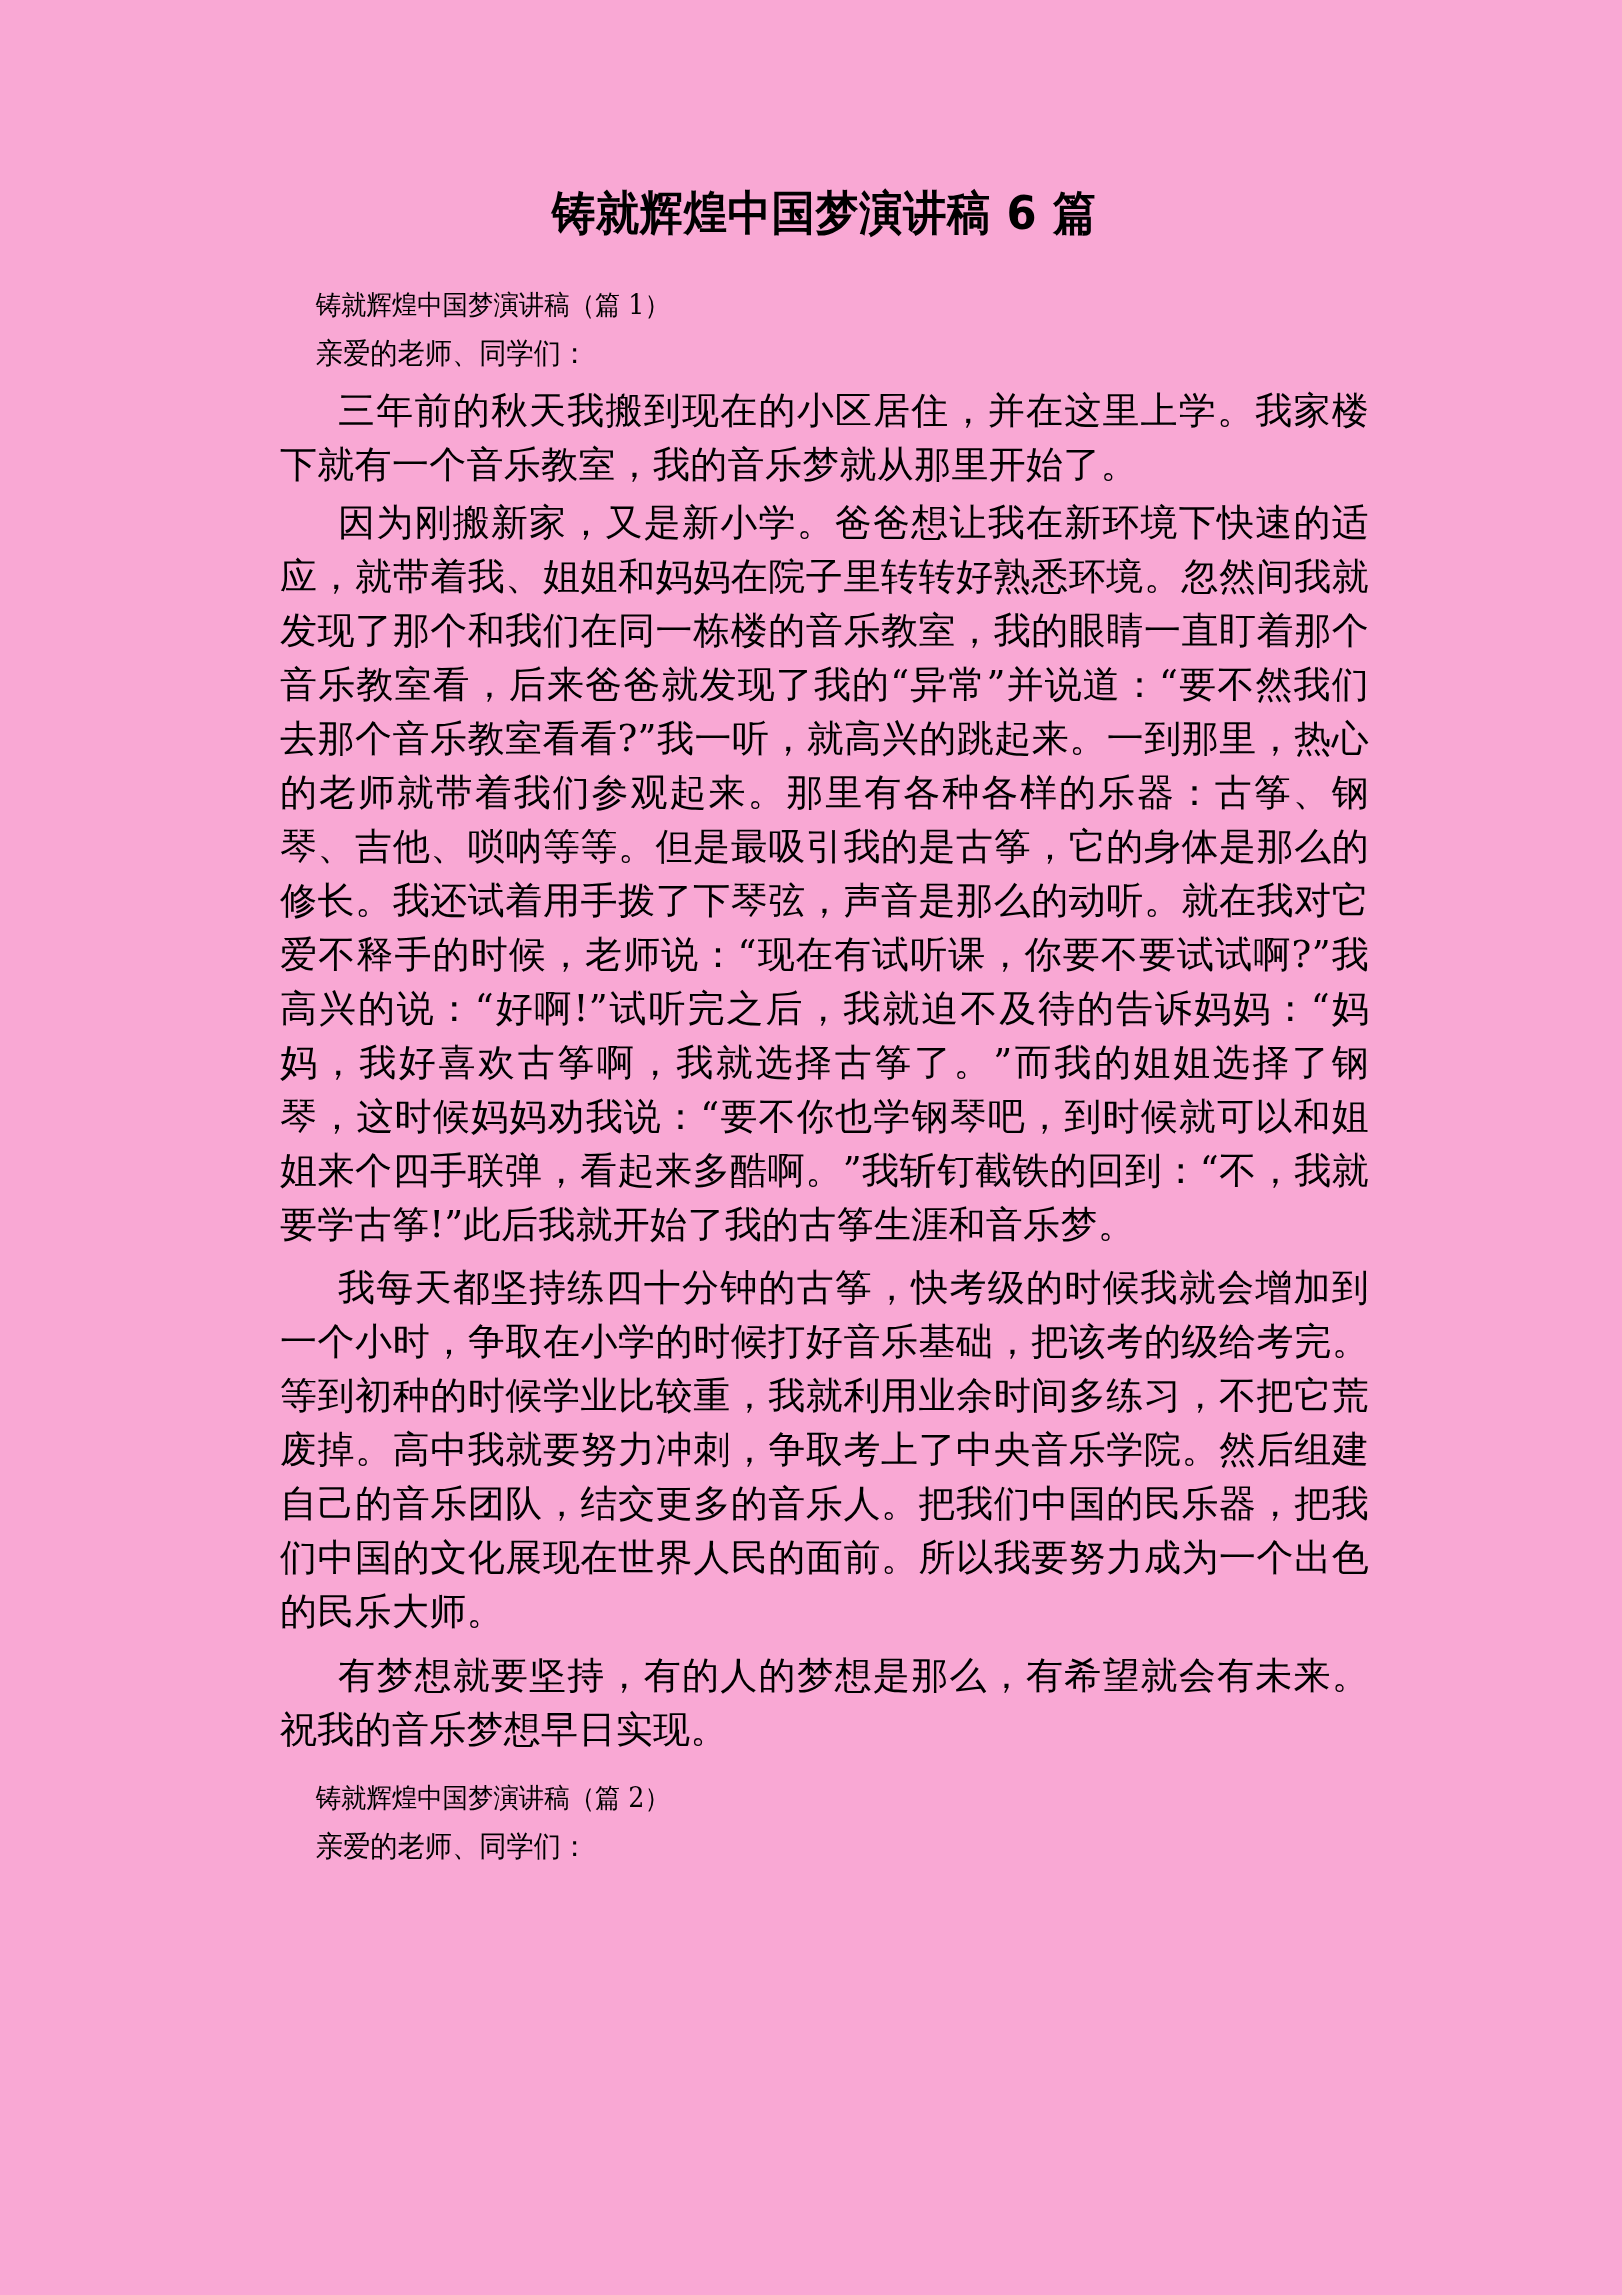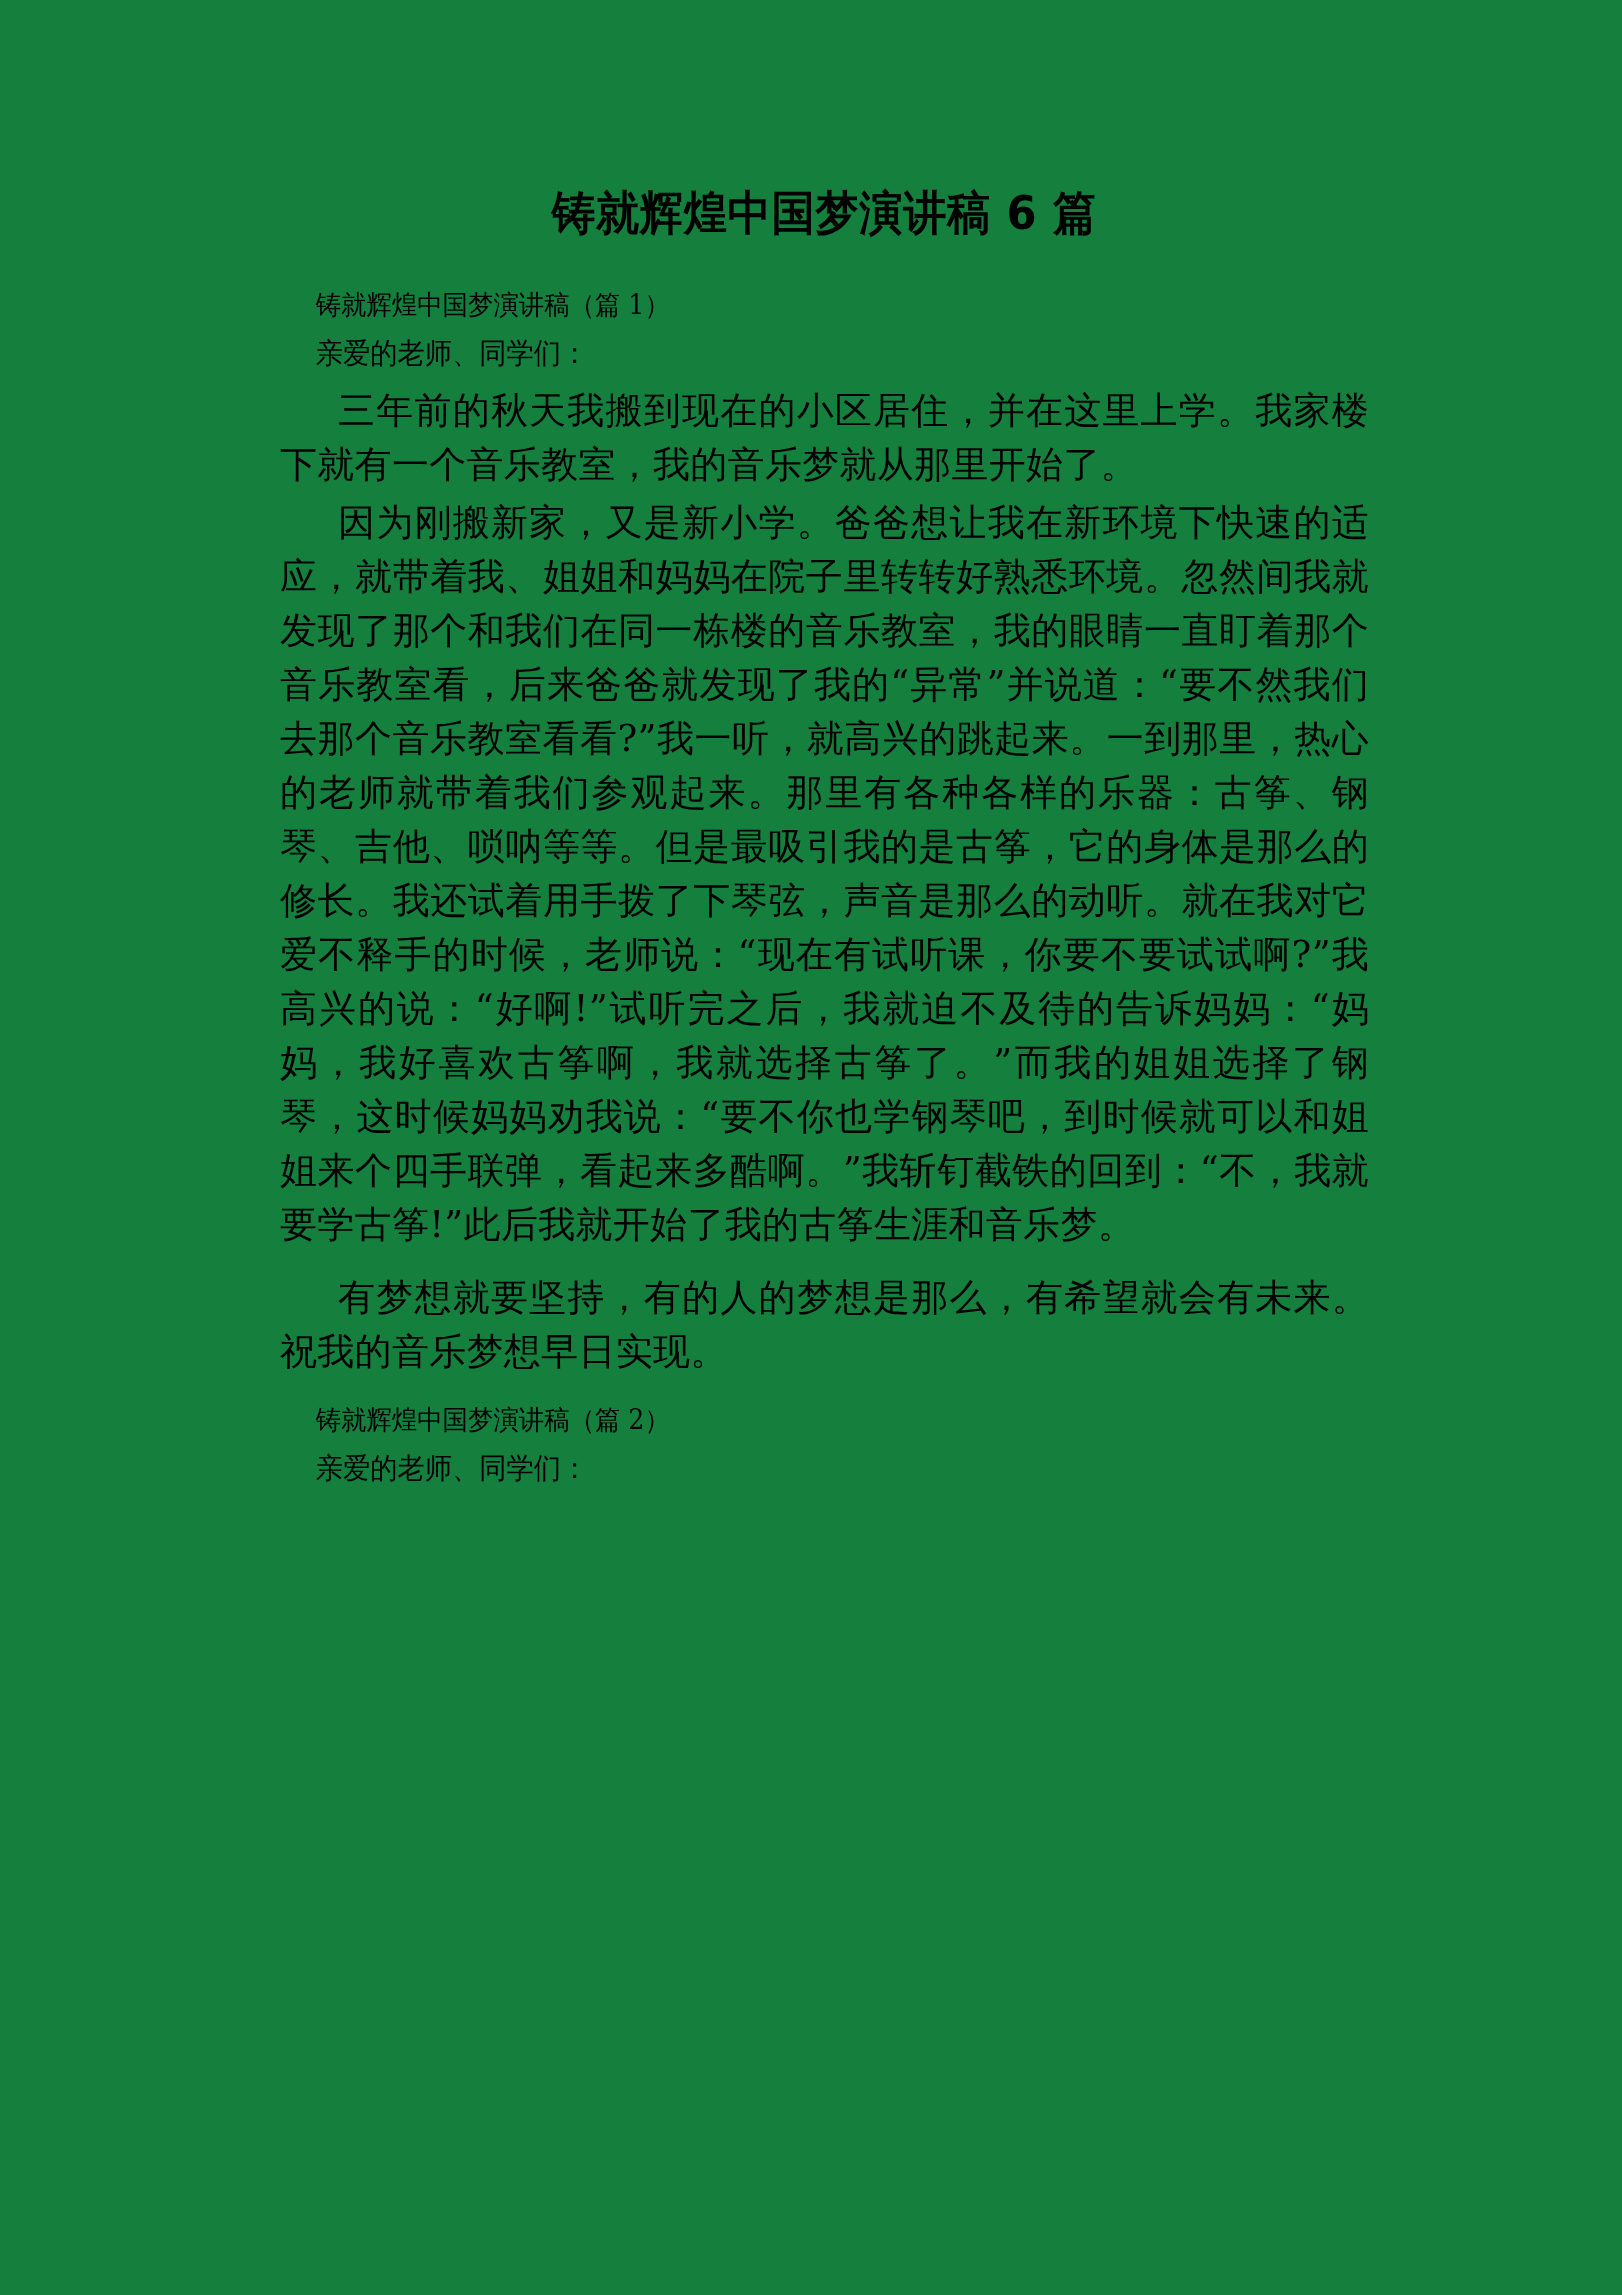--- a/index.html
+++ b/index.html
@@ -84,21 +84,21 @@
   }
 
   .gap-title   { height: 42px; }
   .gap-sm      { height: 3.9px; }
   .gap-md      { height: 9.2px; }
   .gap-section { height: 19.6px; }
 </style>
 </head>
 <body>
 
-<div class="page" style="background: #15803d; padding-left: 24px;">
+<div class="page" style="background: #f9a8d4; padding-left: 24px;">
   <div class="content">
 
     <h1 class="doc-title">铸就辉煌中国梦演讲稿 6 篇</h1>
 
     <div class="gap-title"></div>
 
     <div>
       <p class="section-heading">铸就辉煌中国梦演讲稿（篇 1）</p>
 
       <p class="salutation">亲爱的老师、同学们：</p>
@@ -106,20 +106,21 @@
       <div class="gap-sm"></div>
 
       <p class="para">三年前的秋天我搬到现在的小区居住，并在这里上学。我家楼下就有一个音乐教室，我的音乐梦就从那里开始了。</p>
 
       <div class="gap-sm"></div>
 
       <p class="para">因为刚搬新家，又是新小学。爸爸想让我在新环境下快速的适应，就带着我、姐姐和妈妈在院子里转转好熟悉环境。忽然间我就发现了那个和我们在同一栋楼的音乐教室，我的眼睛一直盯着那个音乐教室看，后来爸爸就发现了我的“异常”并说道：“要不然我们去那个音乐教室看看?”我一听，就高兴的跳起来。一到那里，热心的老师就带着我们参观起来。那里有各种各样的乐器：古筝、钢琴、吉他、唢呐等等。但是最吸引我的是古筝，它的身体是那么的修长。我还试着用手拨了下琴弦，声音是那么的动听。就在我对它爱不释手的时候，老师说：“现在有试听课，你要不要试试啊?”我高兴的说：“好啊!”试听完之后，我就迫不及待的告诉妈妈：“妈妈，我好喜欢古筝啊，我就选择古筝了。”而我的姐姐选择了钢琴，这时候妈妈劝我说：“要不你也学钢琴吧，到时候就可以和姐姐来个四手联弹，看起来多酷啊。”我斩钉截铁的回到：“不，我就要学古筝!”此后我就开始了我的古筝生涯和音乐梦。</p>
 
       <div class="gap-md"></div>
 
+      <p class="para">我每天都坚持练四十分钟的古筝，快考级的时候我就会增加到一个小时，争取在小学的时候打好音乐基础，把该考的级给考完。等到初种的时候学业比较重，我就利用业余时间多练习，不把它荒废掉。高中我就要努力冲刺，争取考上了中央音乐学院。然后组建自己的音乐团队，结交更多的音乐人。把我们中国的民乐器，把我们中国的文化展现在世界人民的面前。所以我要努力成为一个出色的民乐大师。</p>
 
       <div class="gap-md"></div>
 
       <p class="para">有梦想就要坚持，有的人的梦想是那么，有希望就会有未来。祝我的音乐梦想早日实现。</p>
     </div>
 
     <div class="gap-section"></div>
 
     <div>
       <p class="section-heading">铸就辉煌中国梦演讲稿（篇 2）</p>

